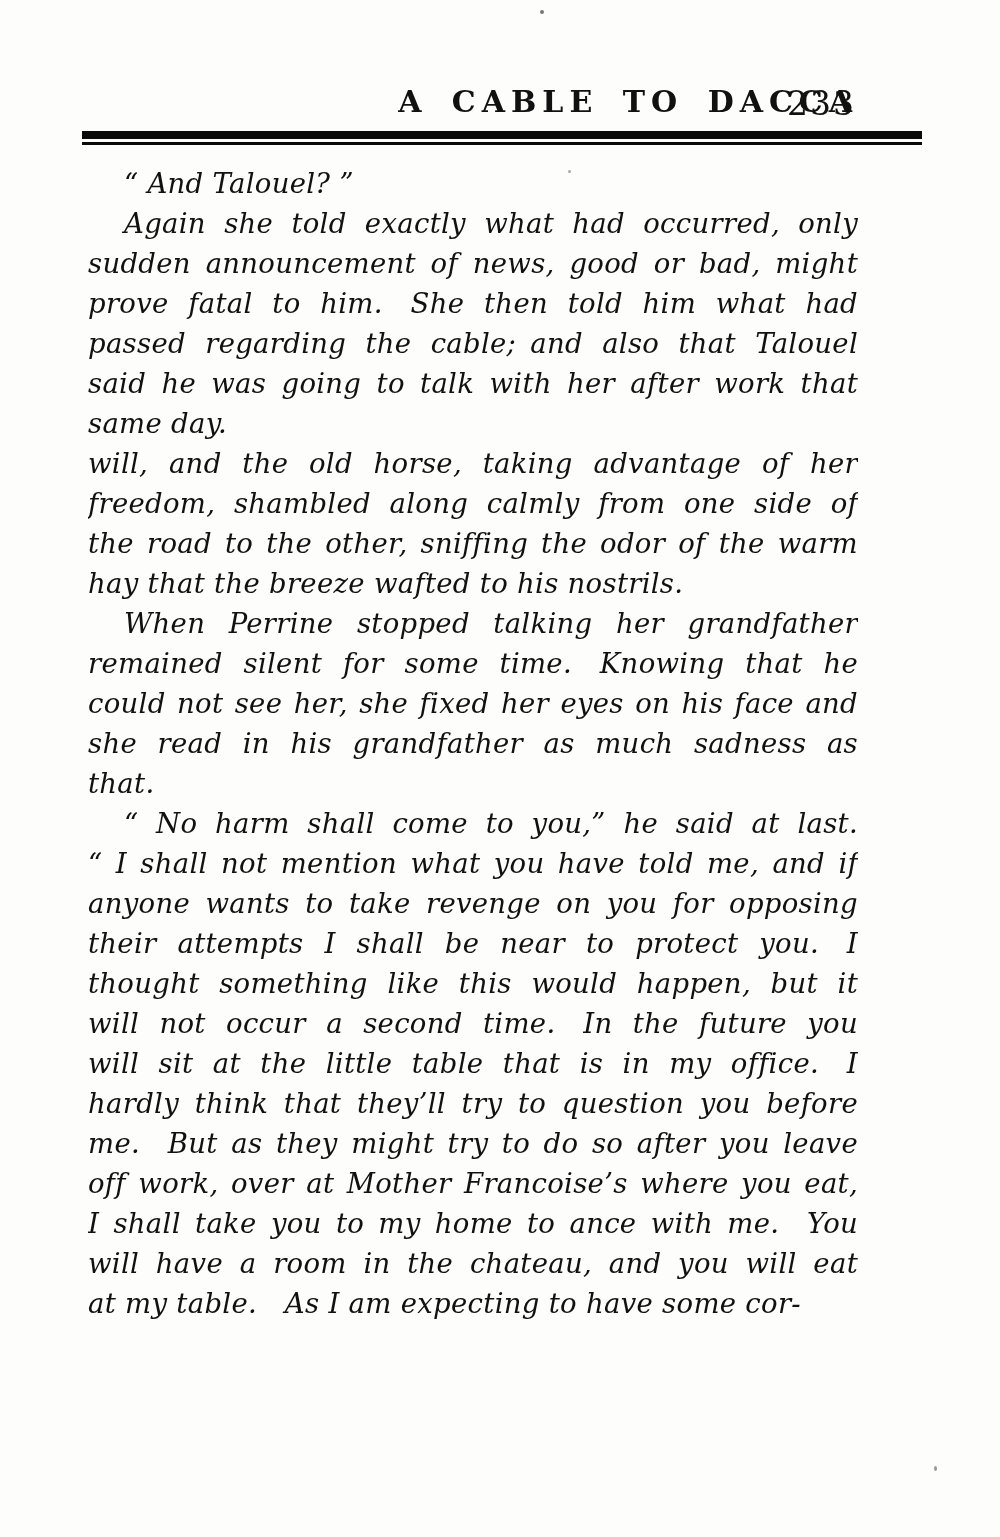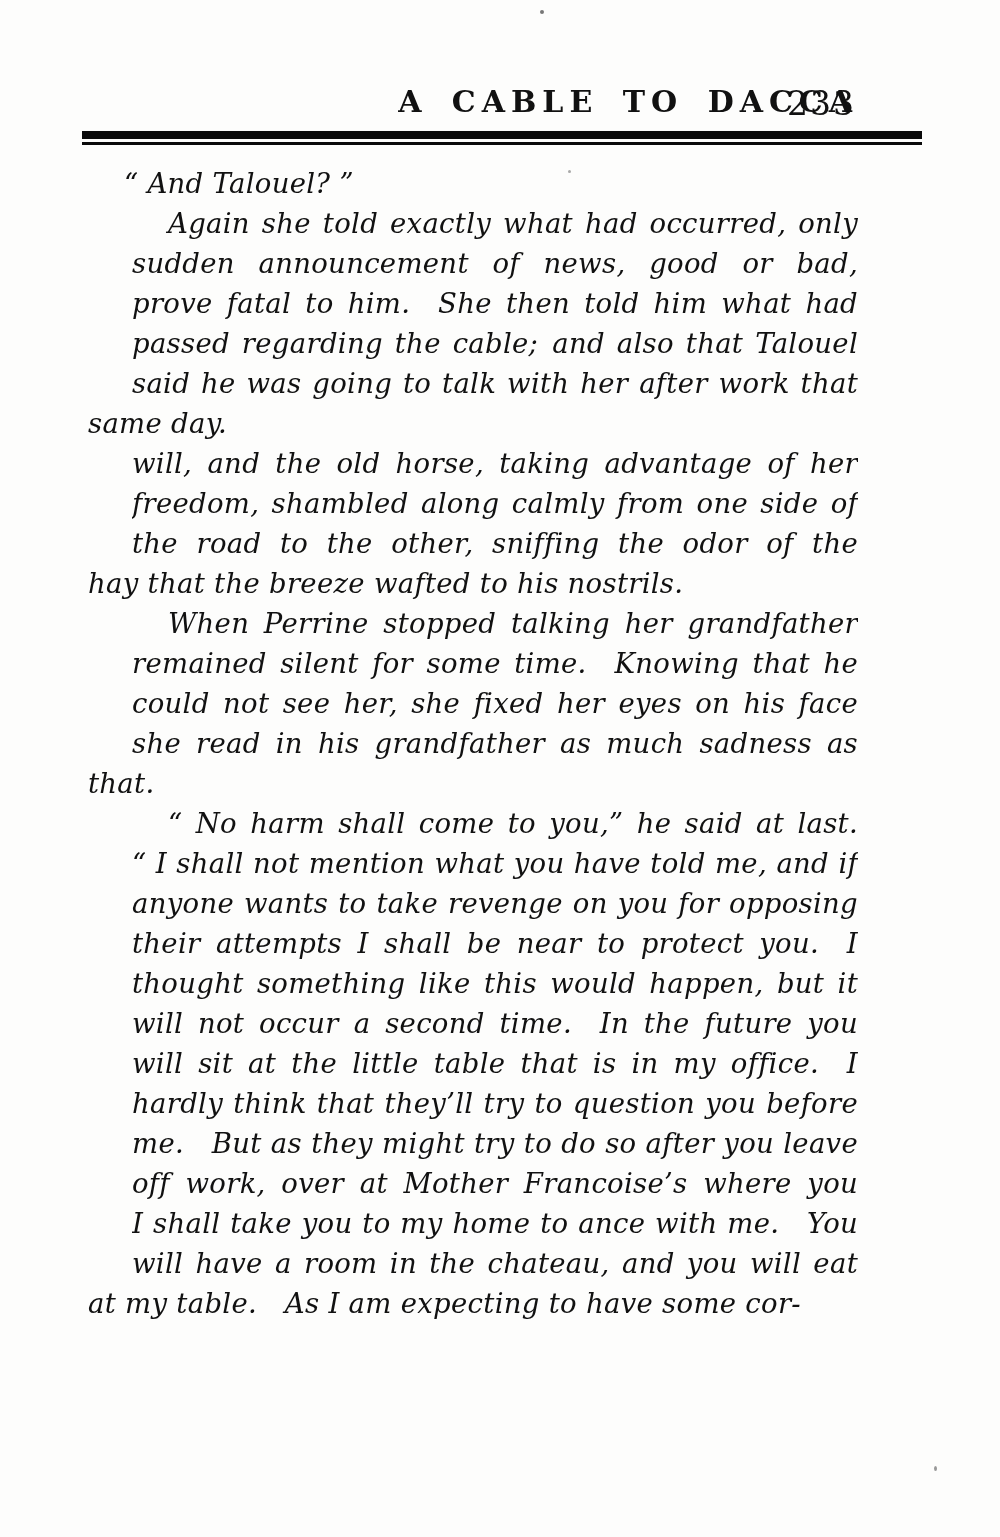--- a/index.html
+++ b/index.html
@@ -59,21 +59,20 @@
     line-height: 40px;
     font-size: 27.5px;
     letter-spacing: 0.3px;
     white-space: normal;
     overflow: hidden;
     font-style: italic;
   }
   .j {
     text-align: justify;
     text-align-last: justify;
-    margin-left: 44px;
   }
   .indent { text-indent: 36px; }
   .speck {
     position: absolute;
     background: #555;
     border-radius: 50%;
     opacity: 0.8;
   }
   .speck1 { left: 540px; top: 10px;  width: 4px; height: 4px; }
   .speck2 { left: 568px; top: 170px; width: 3px; height: 3px; opacity: 0.5; }

